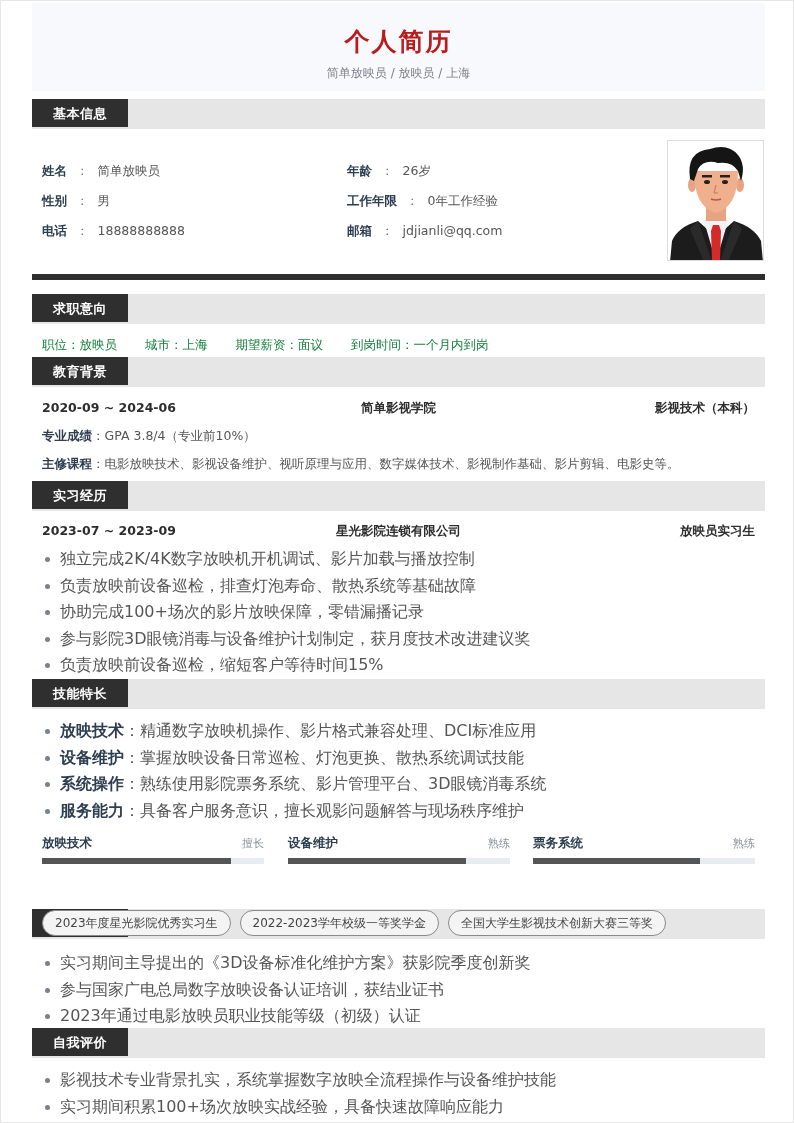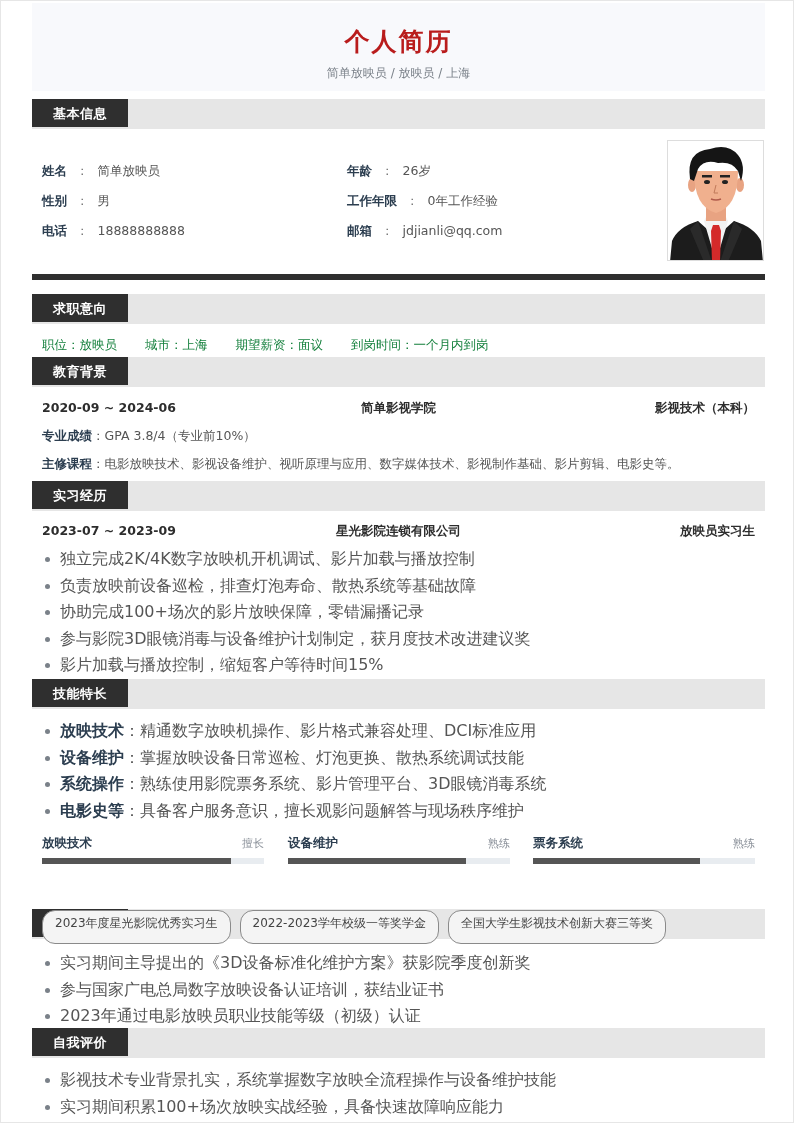--- a/index.html
+++ b/index.html
@@ -39,21 +39,21 @@
   .bullets li::before { content: ""; position: absolute; left: 3px; top: 7px; width: 5px; height: 5px; border-radius: 50%; background: #7a8189; }
   .bullets li .lbl { color: #2c3e50; }
 
   .skillbar { position: absolute; top: 834px; width: 222px; }
   .skillbar .name { position: absolute; left: 0; top: 0; font-size: 12.5px; font-weight: bold; color: #2c3e50; }
   .skillbar .level { position: absolute; right: 0; top: 1px; font-size: 11px; color: #8a9099; }
   .skillbar .track { position: absolute; left: 0; top: 23px; width: 222px; height: 6px; background: #e8ecf0; }
   .skillbar .fill { height: 6px; background: #555; }
 
   .chips { position: absolute; left: 41px; top: 909px; white-space: nowrap; }
-  .chip { display: inline-block; height: 34px; line-height: 24px; padding: 0 12px; border: 1px solid #8a8a8a; border-radius: 13px; font-size: 12px; color: #444; background: #f4f4f4; margin-right: 9px; }
+  .chip { display: inline-block; height: 26px; line-height: 24px; padding: 0 12px; border: 1px solid #8a8a8a; border-radius: 13px; font-size: 12px; color: #444; background: #f4f4f4; margin-right: 9px; }
 
   .avatar-svg { display: block; }
 </style>
 </head>
 <body>
 
 <div class="page">
 
   <div class="header">
     <div class="title">个人简历</div>
@@ -148,31 +148,31 @@
   <div class="row3" style="top:522px;">
     <span class="c">星光影院连锁有限公司</span>
     <span class="l">2023-07 ~ 2023-09</span>
     <span class="r">放映员实习生</span>
   </div>
   <ul class="bullets" style="top:549px;">
     <li>独立完成2K/4K数字放映机开机调试、影片加载与播放控制</li>
     <li>负责放映前设备巡检，排查灯泡寿命、散热系统等基础故障</li>
     <li>协助完成100+场次的影片放映保障，零错漏播记录</li>
     <li>参与影院3D眼镜消毒与设备维护计划制定，获月度技术改进建议奖</li>
-    <li>影片加载与播放控制，缩短客户等待时间15%</li>
+    <li>负责放映前设备巡检，缩短客户等待时间15%</li>
   </ul>
 
   <div class="sec-head" style="top:678px;">
     <div class="tag">技能特长</div>
   </div>
   <ul class="bullets" style="top:721px;">
     <li><span class="lbl">放映技术</span><span>：精通数字放映机操作、影片格式兼容处理、DCI标准应用</span></li>
     <li><span class="lbl">设备维护</span><span>：掌握放映设备日常巡检、灯泡更换、散热系统调试技能</span></li>
     <li><span class="lbl">系统操作</span><span>：熟练使用影院票务系统、影片管理平台、3D眼镜消毒系统</span></li>
-    <li><span class="lbl">电影史等</span><span>：具备客户服务意识，擅长观影问题解答与现场秩序维护</span></li>
+    <li><span class="lbl">服务能力</span><span>：具备客户服务意识，擅长观影问题解答与现场秩序维护</span></li>
   </ul>
 
   <div class="skillbar" style="left:41px;">
     <span class="name">放映技术</span>
     <span class="level">擅长</span>
     <div class="track">
         <div class="fill" style="width: 85%; background: rgb(85, 85, 85);"></div>
       </div>
   </div>
   <div class="skillbar" style="left:287px;">

